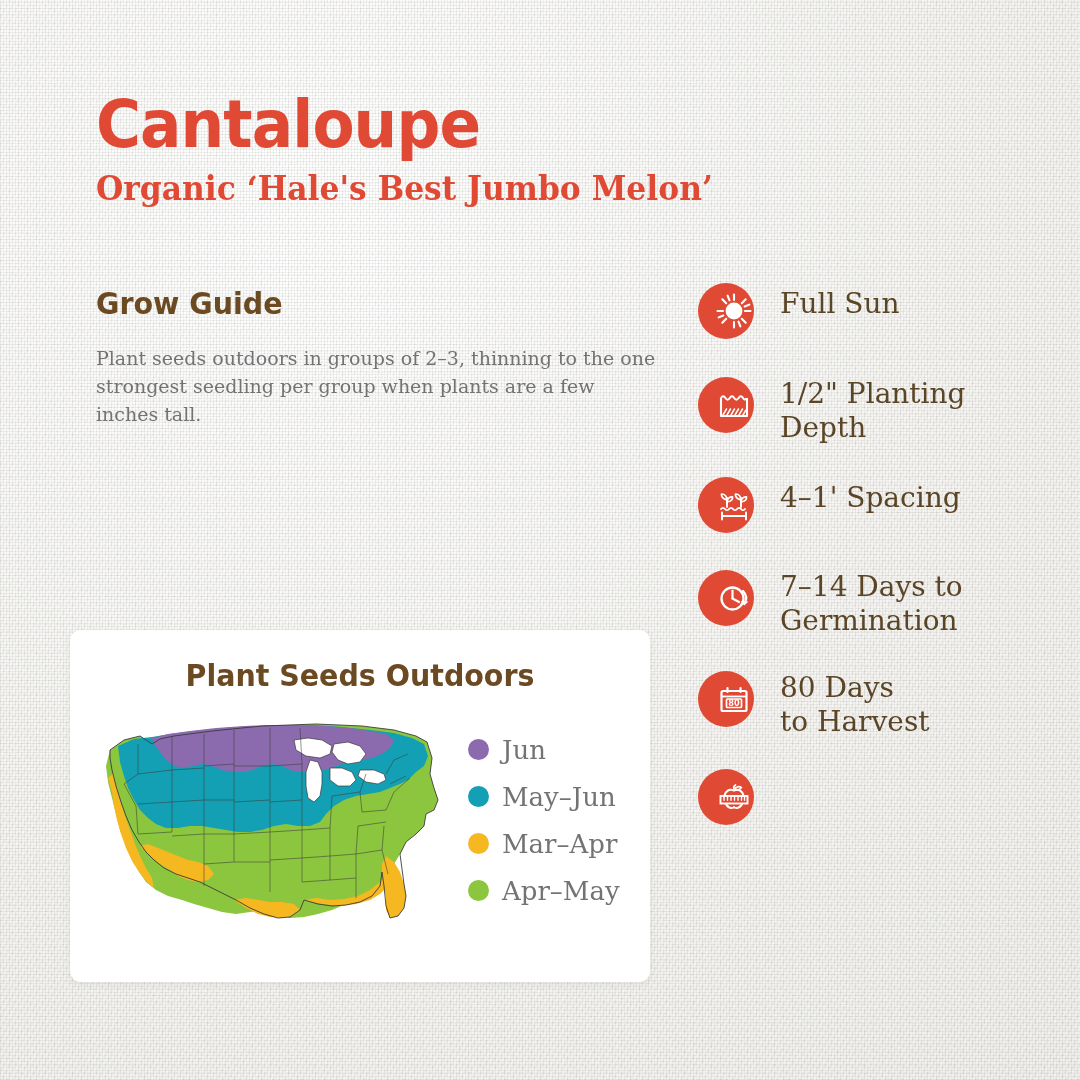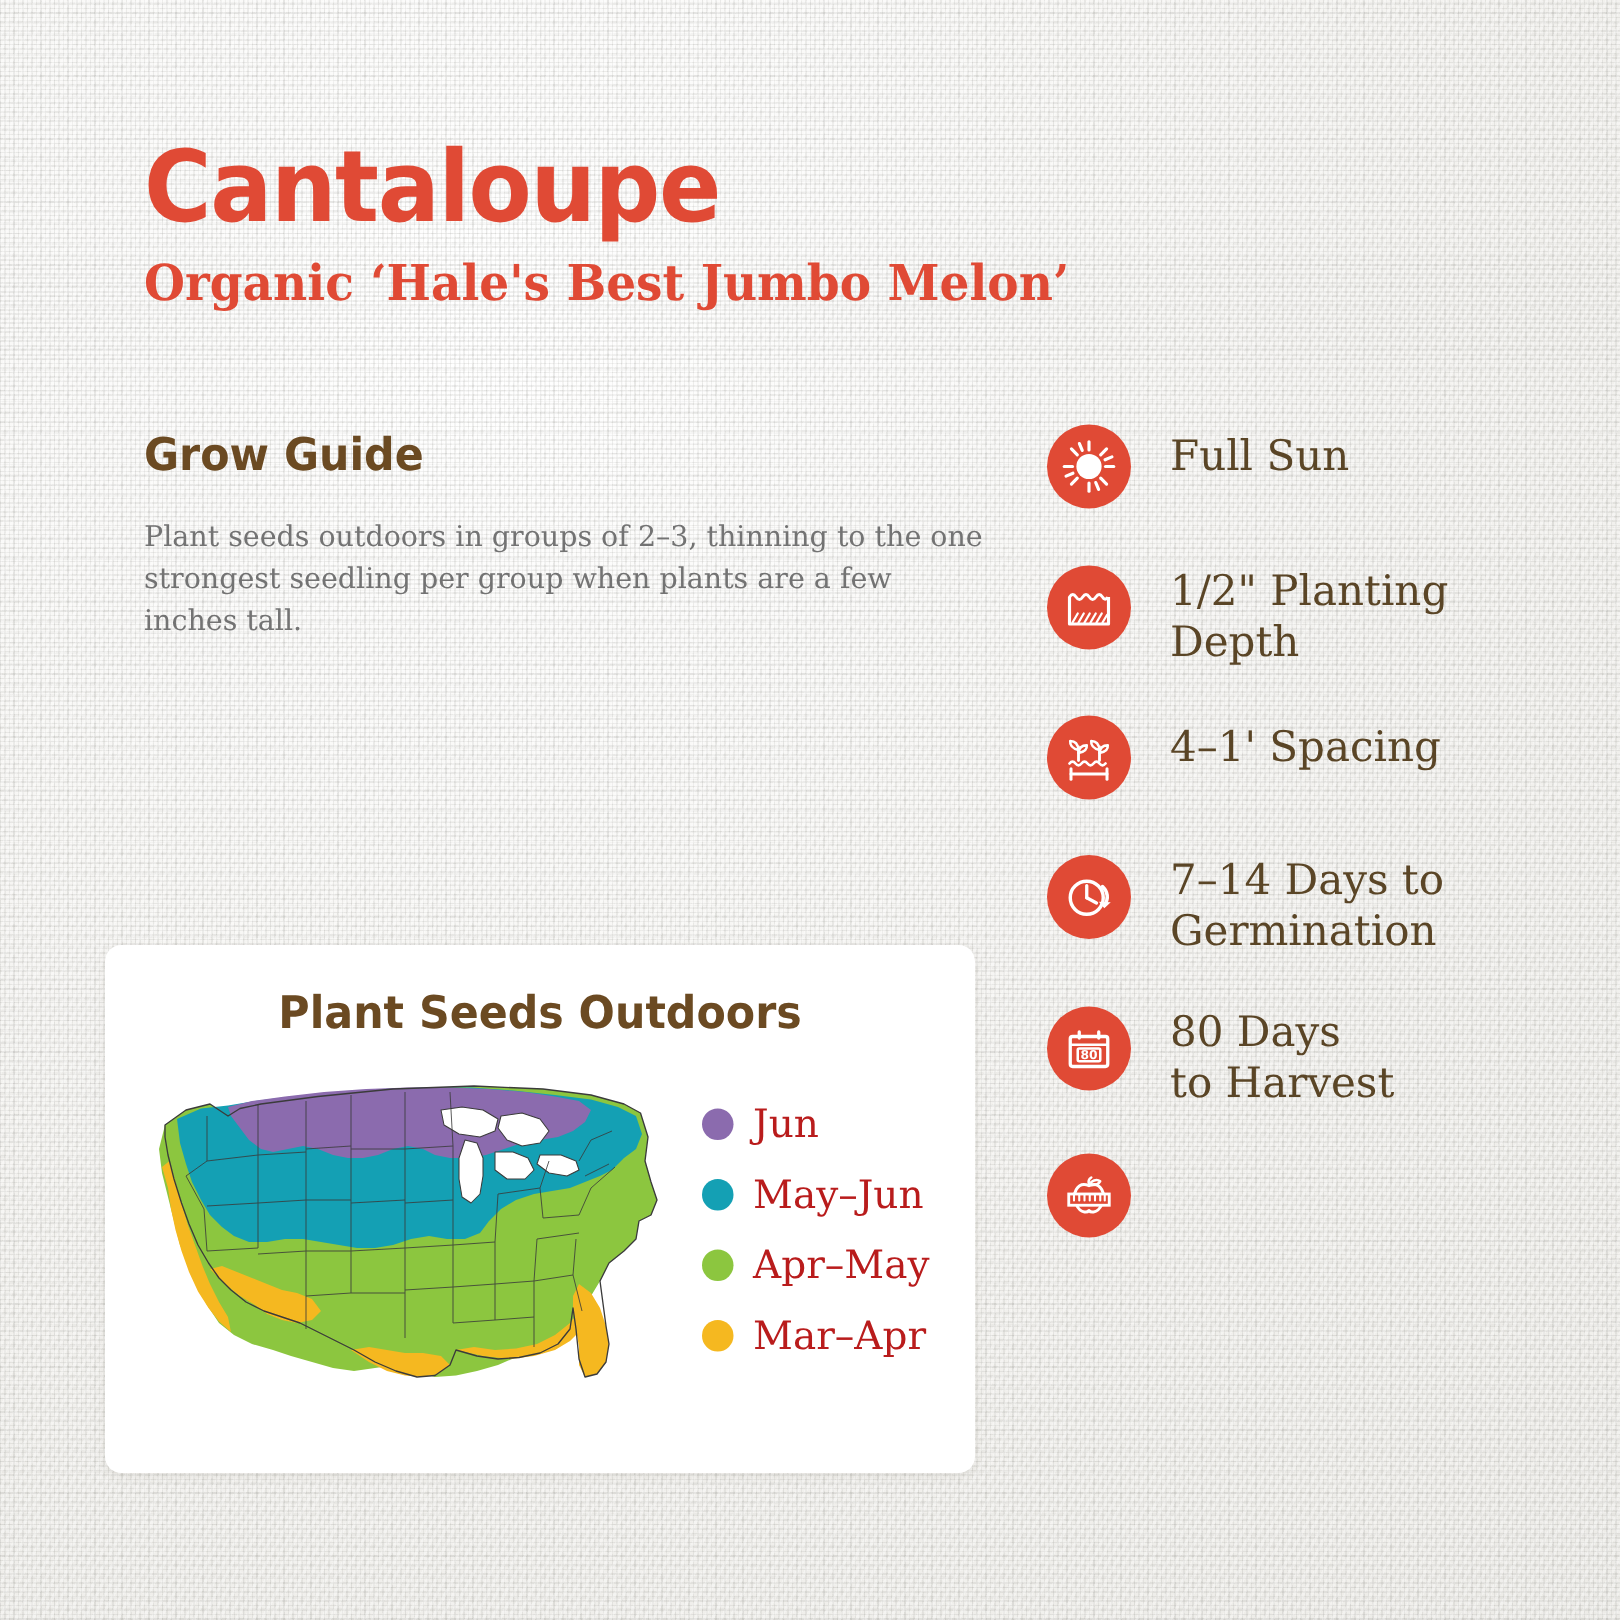--- a/index.html
+++ b/index.html
@@ -75,30 +75,30 @@
   }
   .map-wrap{position:absolute;left:24px;top:84px;width:350px;height:215px;}
   .map-wrap svg{width:100%;height:100%;display:block;}
 
   .legend{position:absolute;left:398px;top:96px;}
   .legend-row{display:flex;align-items:center;height:47px;}
   .legend-dot{width:21px;height:21px;border-radius:50%;flex:none;}
   .legend-label{
     margin-left:13px;
     font-family:"DejaVu Serif",serif;
-    font-size:26px;color:#b91c1c;white-space:nowrap;
+    font-size:26px;color:#737373;white-space:nowrap;
   }
 
   
   .facts{position:absolute;left:698px;top:283px;}
   .fact{position:relative;display:flex;align-items:flex-start;margin-bottom:16px;}
   .fact-badge{
     width:56px;height:56px;border-radius:50%;
     background:#e04a35;flex:none;
-    display:flex;align-items:center;justify-content:center;
+    display:flex;align-items:center;justify-content:flex-end;
   }
   .fact-badge svg{display:block;}
   .fact-text{
     margin-left:26px;
     font-family:"DejaVu Serif",serif;
     font-size:28px;line-height:1.22;color:#5a4526;
     padding-top:4px;white-space:pre-line;
   }
   .fact.two-line .fact-text{padding-top:0px;}
 </style>
@@ -225,26 +225,26 @@
     <div class="legend">
       <div class="legend-row">
         <span class="legend-dot" style="background: rgb(139, 107, 174);"></span>
         <span class="legend-label">Jun</span>
       </div>
       <div class="legend-row">
         <span class="legend-dot" style="background: rgb(20, 160, 180);"></span>
         <span class="legend-label">May–Jun</span>
       </div>
       <div class="legend-row">
+        <span class="legend-dot" style="background: rgb(245, 184, 32);"></span>
+        <span class="legend-label">Mar–Apr</span>
+      </div>
+      <div class="legend-row">
         <span class="legend-dot" style="background: rgb(140, 198, 63);"></span>
         <span class="legend-label">Apr–May</span>
-      </div>
-      <div class="legend-row">
-        <span class="legend-dot" style="background: rgb(245, 184, 32);"></span>
-        <span class="legend-label">Mar–Apr</span>
       </div>
     </div>
   </div>
 
   <div class="facts">
 
     <div class="fact" style="margin-bottom:38px;">
       <span class="fact-badge">
         <svg width="40" height="40" viewBox="0 0 40 40">
           <circle cx="20" cy="20" r="8.4" fill="#fff"></circle>

